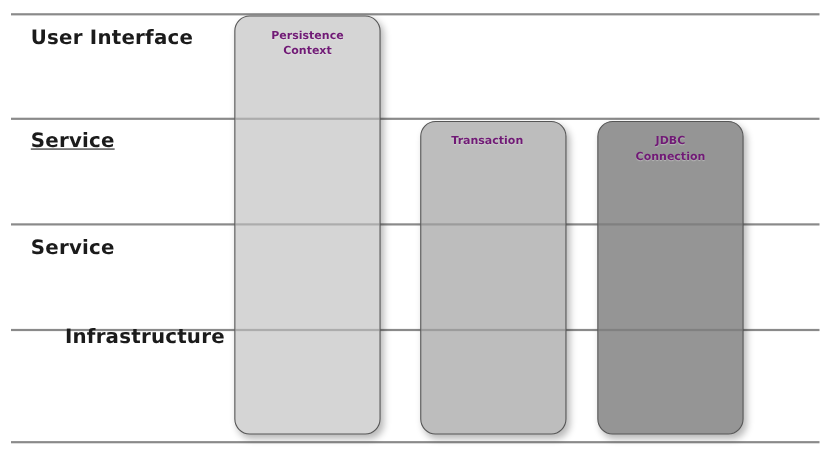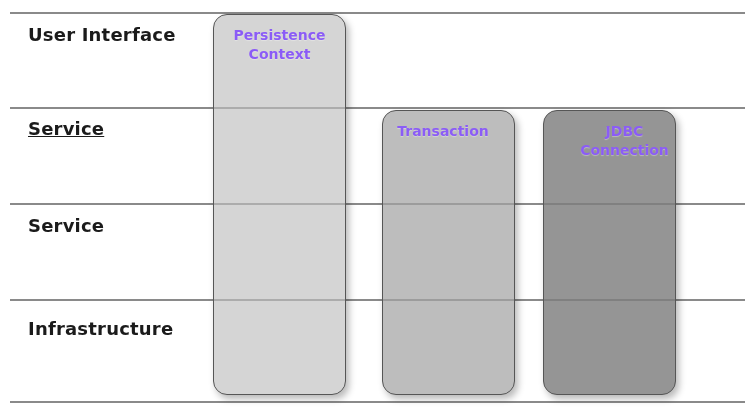--- a/index.html
+++ b/index.html
@@ -49,23 +49,23 @@
     border-radius: 14px;
     box-shadow: 3px 4px 7px rgba(0,0,0,0.28);
     z-index: 2;
   }
   .component-label {
     position: absolute;
     left: 0;
     right: 0;
     text-align: center;
     font-family: "DejaVu Sans", sans-serif;
-    font-size: 14px;
+    font-size: 10px;
     font-weight: bold;
-    color: #8b5cf6;
+    color: #701a75;
     line-height: 1.35;
     text-shadow: 0 1px 1px rgba(255,255,255,0.35);
     z-index: 3;
   }
   
   .rule-overlay {
     position: absolute;
     height: 2px;
     background: rgba(80,80,80,0.30);
     z-index: 3;
@@ -79,21 +79,21 @@
 
   <div class="layer-rule" style="top:12px;"></div>
   <div class="layer-rule" style="top:107px;"></div>
   <div class="layer-rule" style="top:203px;"></div>
   <div class="layer-rule" style="top:299px;"></div>
   <div class="layer-rule" style="top:401px;"></div>
 
   <div class="layer-label" style="top:24px;">User Interface</div>
   <div class="layer-label" style="top:118px;text-decoration:underline;">Service</div>
   <div class="layer-label" style="top:215px;">Service</div>
-  <div class="layer-label" style="top:318px;">Infrastructure</div>
+  <div class="layer-label" style="top:296px;margin-left:31px;">Infrastructure</div>
 
   <div class="component" style="left:213px; top:14px; width:133px; height:381px; background:#d5d5d5;"></div>
   <div class="component" style="left:382px; top:110px; width:133px; height:285px; background:#bdbdbd;"></div>
   <div class="component" style="left:543px; top:110px; width:133px; height:285px; background:#959595;"></div>
 
   <div class="rule-overlay" style="left:214px; top:107px; width:131px;"></div>
   <div class="rule-overlay" style="left:214px; top:203px; width:131px;"></div>
   <div class="rule-overlay" style="left:214px; top:299px; width:131px;"></div>
   <div class="rule-overlay" style="left:383px; top:203px; width:131px;"></div>
   <div class="rule-overlay" style="left:383px; top:299px; width:131px;"></div>
@@ -102,18 +102,18 @@
 
   <div class="component-label" style="left:213px; width:133px; top:26px;">
     <div>Persistence</div>
     <div>Context</div>
   </div>
 
   <div class="component-label" style="left:382px; width:122px; top:122px;">
     <div>Transaction</div>
   </div>
 
-  <div class="component-label" style="left:558px; width:133px; top:122px;">
+  <div class="component-label" style="left:543px; width:133px; top:122px;">
     <div>JDBC</div>
     <div>Connection</div>
   </div>
 
 </div>
 
 </body></html>

